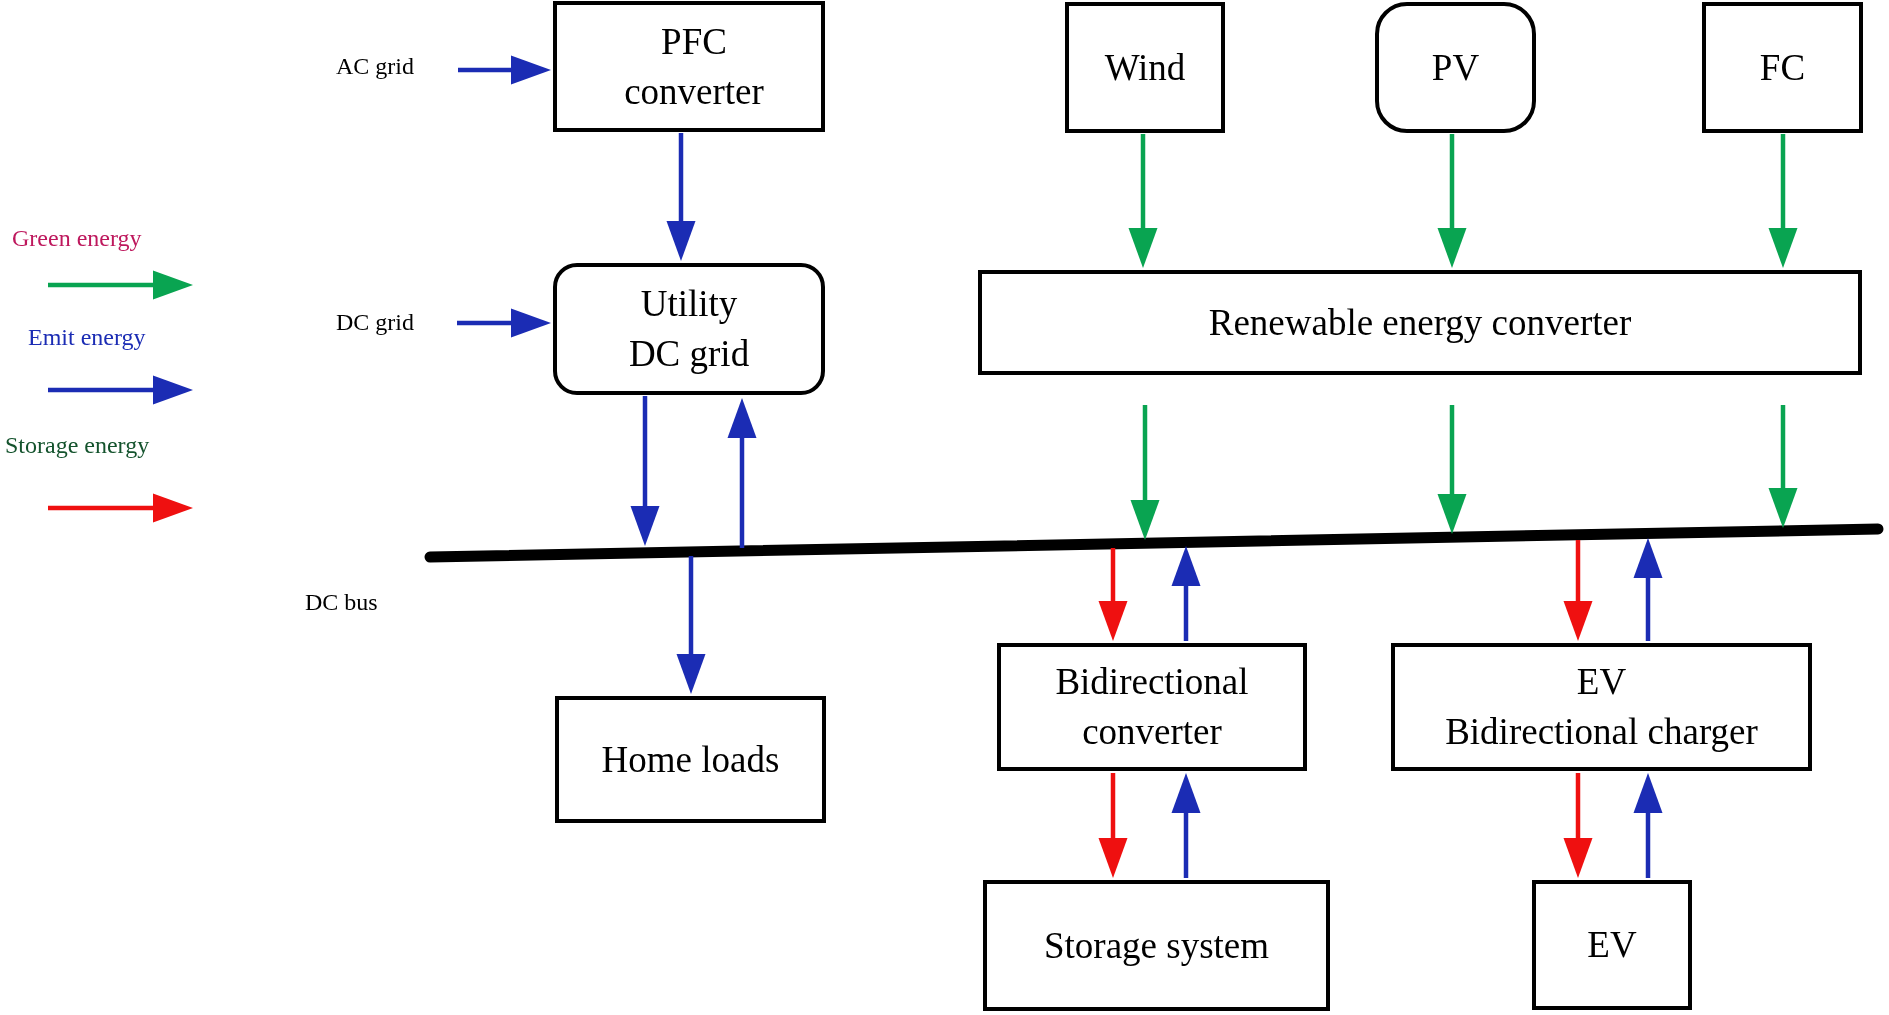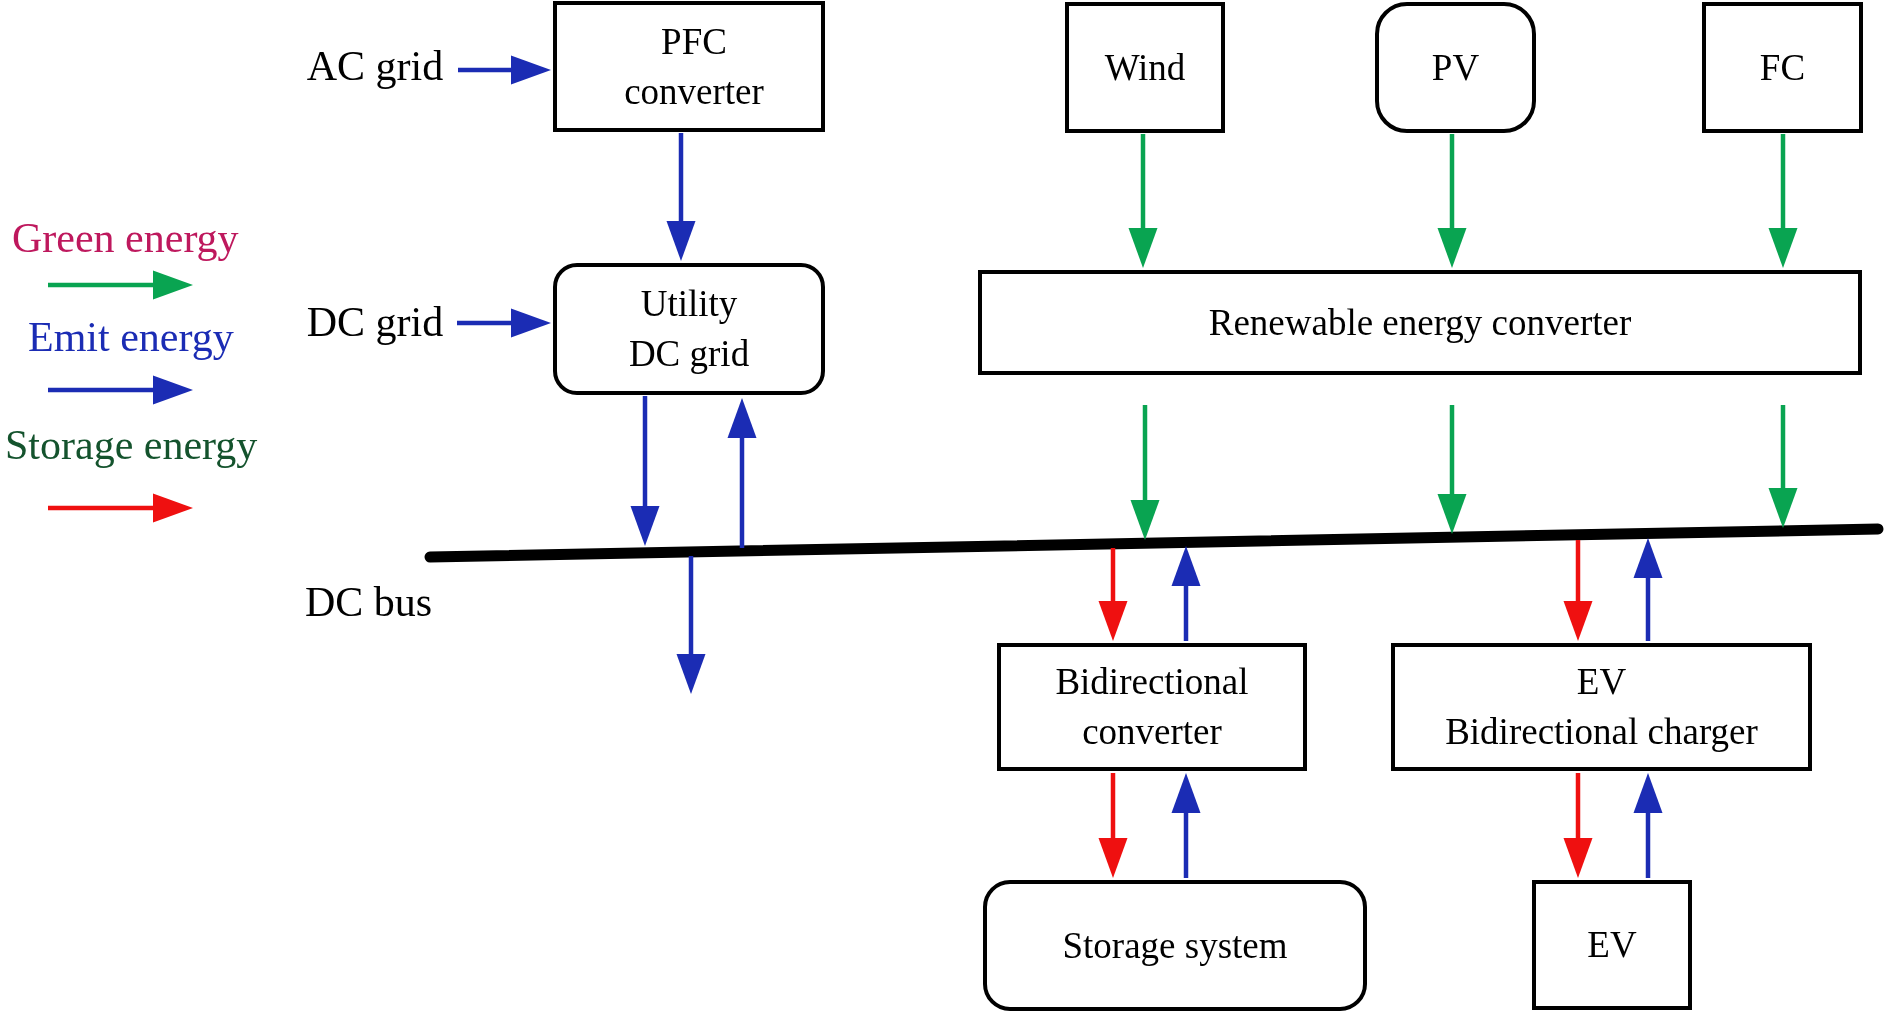--- a/index.html
+++ b/index.html
@@ -4,32 +4,32 @@
 <style>
   html,body{margin:0;padding:0;background:#ffffff;}
   body{width:1889px;height:1015px;position:relative;overflow:hidden;
        font-family:"Liberation Serif","DejaVu Serif",serif;color:#000;}
   #stage{position:absolute;left:0;top:0;width:1889px;height:1015px;}
   #diagram-svg{position:absolute;left:0;top:0;width:1889px;height:1015px;z-index:1;}
   .box{position:absolute;box-sizing:border-box;border:4px solid #000;background:#fff;
        display:flex;flex-direction:column;align-items:center;justify-content:center;
        text-align:center;z-index:2;}
   .bl{font-size:37px;line-height:50px;white-space:nowrap;}
-  .flabel{position:absolute;z-index:2;font-size:42px;line-height:40px;white-space:nowrap;}
+  .flabel{position:absolute;z-index:2;font-size:24px;line-height:40px;white-space:nowrap;}
   
   #box-pfc      {left:553px;  top:1px;   width:272px; height:131px;padding-left:10px;}
   #box-wind     {left:1065px; top:2px;   width:160px; height:131px;}
   #box-pv       {left:1375px; top:2px;   width:161px; height:131px;border-radius:32px;}
   #box-fc       {left:1702px; top:2px;   width:161px; height:131px;}
   #box-utility  {left:553px;  top:263px; width:272px; height:132px;border-radius:24px;}
   #box-renewable{left:978px;  top:270px; width:884px; height:105px;}
   #box-home     {left:555px;  top:696px; width:271px; height:127px;}
   #box-bidir    {left:997px;  top:643px; width:310px; height:128px;}
   #box-evcharger{left:1391px; top:643px; width:421px; height:128px;}
-  #box-storage  {left:983px;  top:880px; width:384px; height:131px;border-radius:27px;}
+  #box-storage  {left:983px;  top:880px; width:347px; height:131px;}
   #box-ev       {left:1532px; top:880px; width:160px; height:130px;}
   
   #lbl-ac-grid {left:303px; top:46px;  width:144px; text-align:center;}
   #lbl-dc-grid {left:303px; top:302px; width:144px; text-align:center;}
   #lbl-dc-bus  {left:305px; top:582px; width:144px; text-align:left;}
   #lbl-legend-green  {left:12px; top:218px;}
   #lbl-legend-emit   {left:28px; top:317px;}
   #lbl-legend-storage{left:5px;  top:425px;}
 </style>
 </head>
@@ -148,20 +148,23 @@
   </div>
 
   <div class="box" id="box-utility">
     <div class="bl">Utility</div>
     <div class="bl">DC grid</div>
   </div>
   <div class="box" id="box-renewable">
     <div class="bl">Renewable energy converter</div>
   </div>
 
+  <div class="box" id="box-home">
+    <div class="bl">Home loads</div>
+  </div>
   <div class="box" id="box-bidir">
     <div class="bl">Bidirectional</div>
     <div class="bl">converter</div>
   </div>
   <div class="box" id="box-evcharger">
     <div class="bl">EV</div>
     <div class="bl">Bidirectional charger</div>
   </div>
   <div class="box" id="box-storage">
     <div class="bl">Storage system</div>

